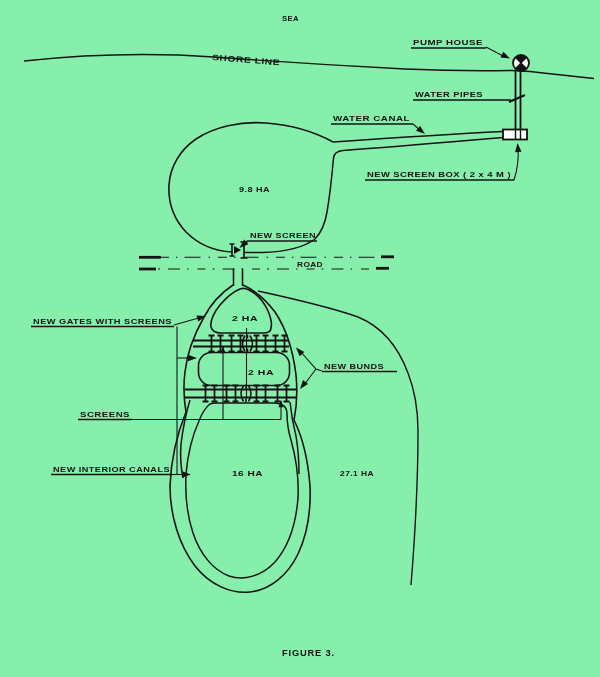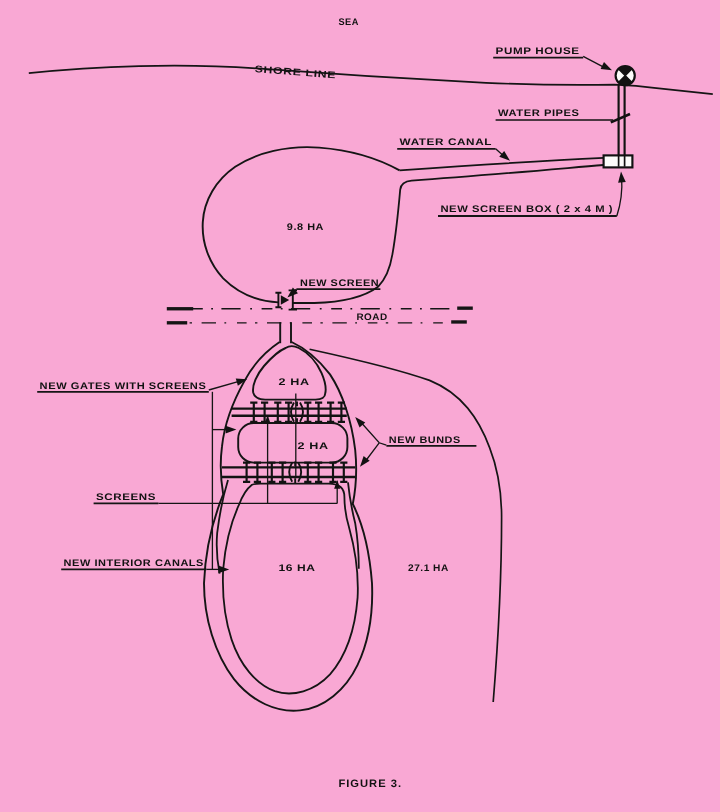--- a/index.html
+++ b/index.html
@@ -1,17 +1,17 @@
 <!DOCTYPE html>
 <html><head>
 <meta charset="utf-8">
 <style>
   html,body{margin:0;padding:0;background:#e8e8e8;}
   .page{
-    width:600px;height:677px;position:relative;background:#f9a8d4;
+    width:600px;height:677px;position:relative;background:#86efac;
     font-family:"Liberation Sans", sans-serif;overflow:hidden;
   }
   svg{display:block}
   svg text{
     fill:#121212;font-family:"Liberation Sans", sans-serif;
     font-weight:bold;font-size:8px;
   }
   svg .small-label{font-size:8px;letter-spacing:.4px;}
   svg .caption{font-size:9px;letter-spacing:.8px;}
   svg path,svg line,svg polyline,svg rect,svg circle{vector-effect:none;}

